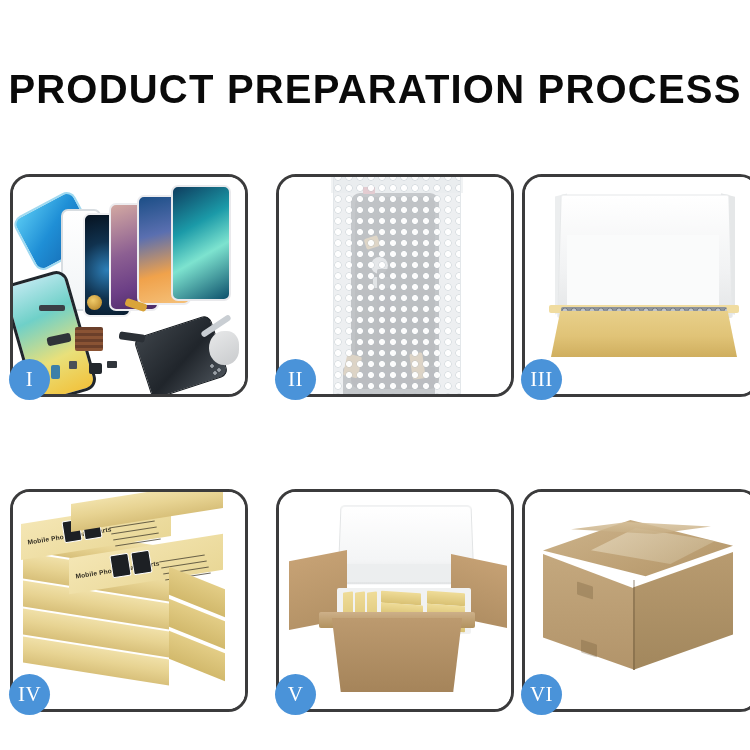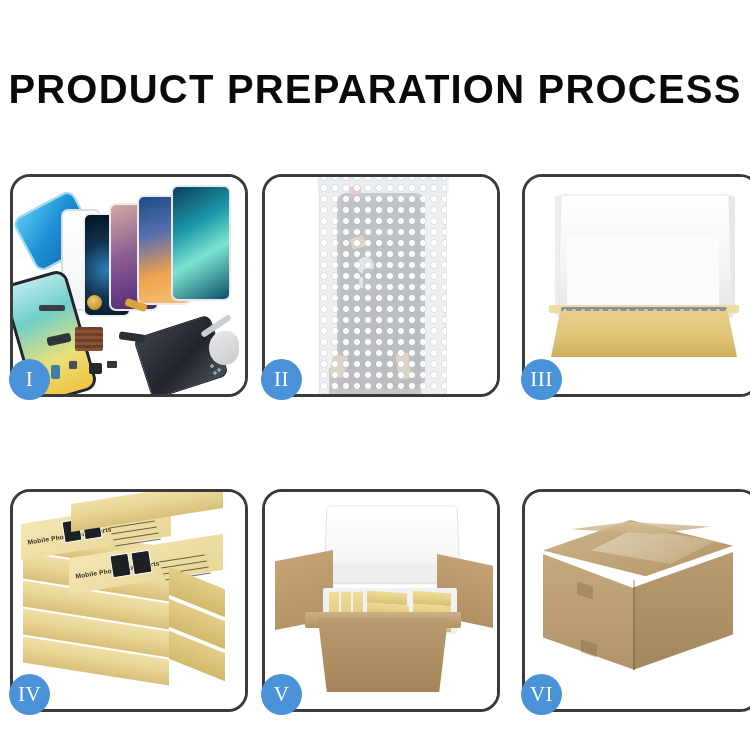--- a/index.html
+++ b/index.html
@@ -27,21 +27,21 @@
   
   .grid{position:absolute;left:10px;top:142px;width:730px;height:538px;}
   .panel{
     position:absolute;width:238px;height:223px;
     border:3.5px solid #3b3b3c;border-radius:20px;
     background:#ffffff;box-sizing:border-box;overflow:visible;
   }
   .panel .clip{
     position:absolute;inset:0;border-radius:17px;overflow:hidden;background:#fff;
   }
-  .c1{left:0;}   .c2{left:252px;} .c3{left:512px;}
+  .c1{left:0;}   .c2{left:266px;} .c3{left:512px;}
   .r1{top:0;}    .r2{top:315px;}
 
   .badge{
     position:absolute;left:-4px;bottom:-6px;
     width:41px;height:41px;border-radius:50%;
     background:#4a93d9;color:#ffffff;
     font-family:"Liberation Serif", serif;
     font-size:21px;line-height:41px;text-align:center;
     letter-spacing:.5px;z-index:5;
   }

